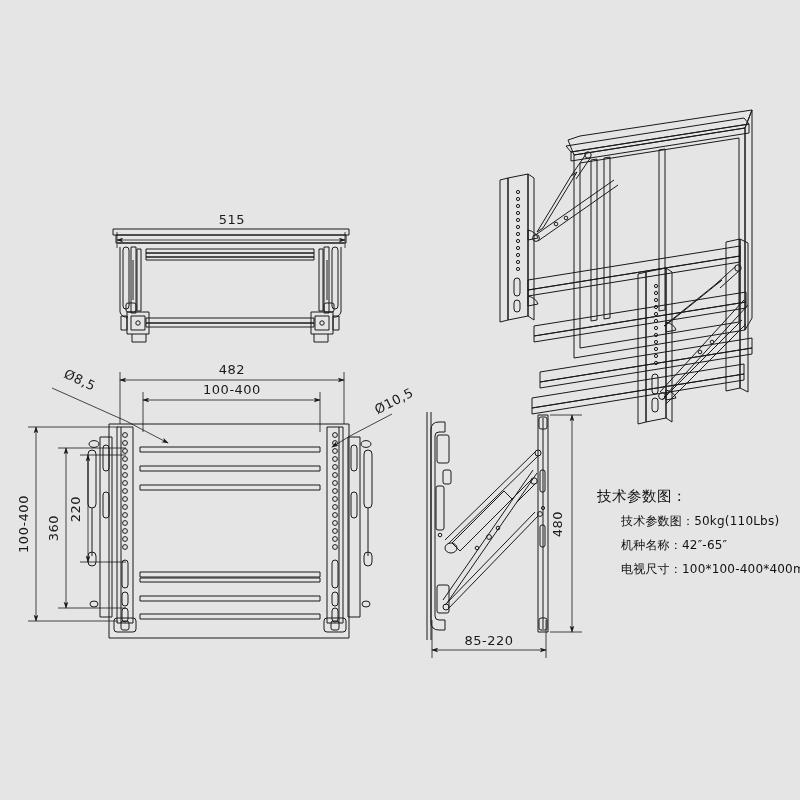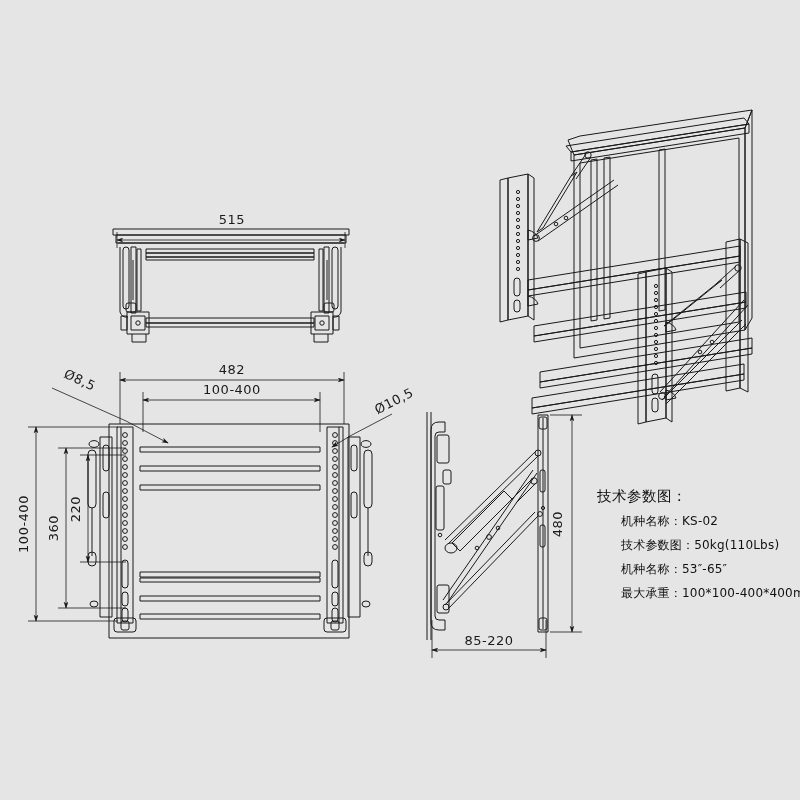--- a/index.html
+++ b/index.html
@@ -407,30 +407,27 @@
     <text class="dimtxt" x="396" y="405" text-anchor="middle" transform="rotate(-27 396 405)">Ø10,5</text>
 
     <text class="dimtxt" x="562" y="524" text-anchor="middle" transform="rotate(-90 562 524)">480</text>
 
     <text class="dimtxt" x="489" y="645" text-anchor="middle">85-220</text>
   </svg>
 
   <div class="spec-block">
     <div class="spec-title">技术参数图：</div>
 
-    <div class="spec-row">
-      <span class="lbl">机种名称：</span><span class="val">KS-02</span>
-    </div>
 
     <div class="spec-row">
       <span class="lbl">技术参数图：</span><span class="val">50kg(110Lbs)</span>
     </div>
 
     <div class="spec-row">
-      <span class="lbl">机种名称：</span><span class="val">53″-65″</span>
+      <span class="lbl">机种名称：</span><span class="val">42″-65″</span>
     </div>
 
     <div class="spec-row">
-      <span class="lbl">最大承重：</span><span class="val">100*100-400*400mm</span>
+      <span class="lbl">电视尺寸：</span><span class="val">100*100-400*400mm</span>
     </div>
   </div>
 
 </div>
 
 </body></html>

